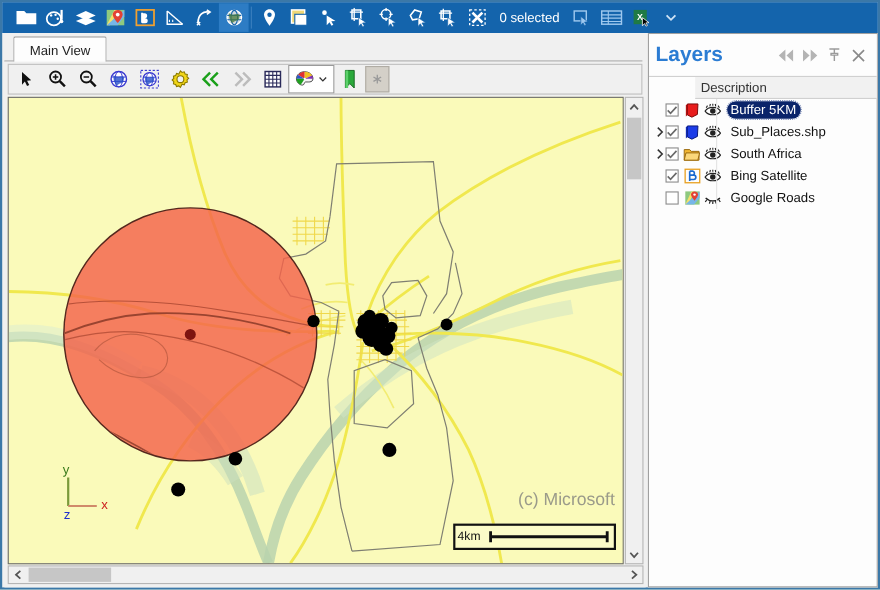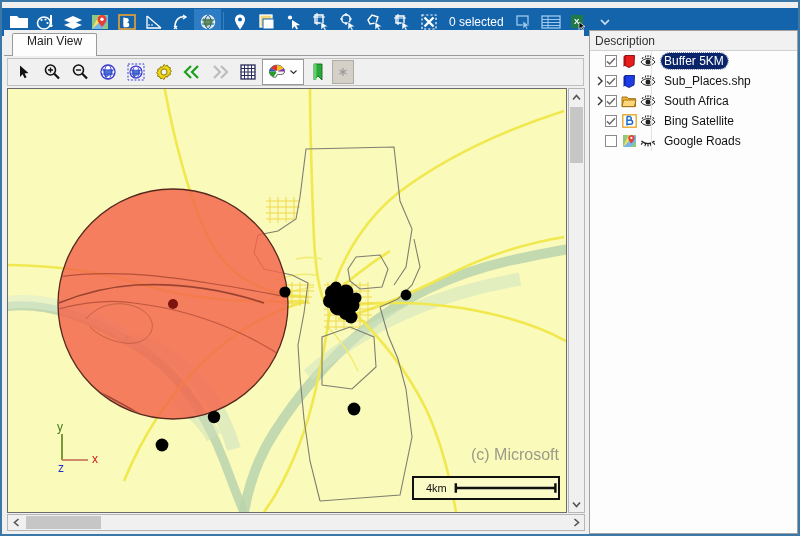--- a/index.html
+++ b/index.html
@@ -7,53 +7,53 @@
     width:800px;height:536px;overflow:hidden;
     font-family:"Liberation Sans", sans-serif;
     font-size:12px;
     background:#4a90c4;
   }
   #app{position:relative;width:800px;height:536px;box-sizing:border-box;
        border:2px solid #3b78a8;background:#f0f0f0;}
 
   
   .top-toolbar{position:absolute;left:0;top:0;width:796px;height:28px;
-    background:#1464ac;display:flex;align-items:center;padding-left:3px;box-sizing:border-box;margin-top:6px;}
+    background:#1464ac;display:flex;align-items:center;padding-left:8px;box-sizing:border-box;}
   .ttbtn{width:27px;height:26px;display:flex;align-items:center;justify-content:center;
     position:relative;}
   .ttbtn.active{background:#2d7cc4;}
   .ttsep{width:1px;height:20px;background:#3a7fbe;margin:0 2px;}
   .tt-label{color:#fff;font-size:12px;padding:0 7px;white-space:nowrap;}
 
   
   .tabstrip{position:absolute;left:2px;top:28px;width:580px;height:26px;
     background:#f0f0f0;border-bottom:1px solid #9a9a9a;box-sizing:border-box;}
   .tab{position:absolute;left:8px;top:3px;height:23px;padding:0 14px;
     background:#fdfdfd;border:1px solid #9a9a9a;border-bottom:none;
-    display:flex;color:#222;font-size:12px;
+    display:flex;align-items:center;color:#222;font-size:12px;
     border-top-left-radius:2px;border-top-right-radius:2px;}
 
   
   .mapwrap{position:absolute;left:2px;top:54px;width:583px;height:478px;
     background:#f0f0f0;box-sizing:border-box;}
   .maptoolbar{position:absolute;left:3px;top:2px;width:577px;height:28px;
     background:#f0f0f0;border:1px solid #bfbfbf;box-sizing:border-box;
     display:flex;align-items:center;padding-left:2px;}
   .mtbtn{width:28px;height:24px;display:flex;align-items:center;justify-content:center;}
   .mtbtn.boxed{border:1px solid #9a9a9a;background:#fff;width:40px;}
   .mtbtn.disabledbtn{background:#d4d0c8;border:1px solid #b0aca4;width:20px;height:22px;}
 
   .mapcanvas{position:absolute;left:3px;top:32px;width:560px;height:425px;
     border:1px solid #6b6b6b;box-sizing:border-box;overflow:hidden;background:#fafaba;}
   .mapsvg{position:absolute;left:0;top:0;}
 
   .attribution{position:absolute;right:7px;bottom:48px;color:#9a9a8a;font-size:16px;}
   .scalebar{position:absolute;left:404px;bottom:12px;width:148px;height:24px;
     background:#fbfbc8;border:2px solid #111;box-sizing:border-box;
-    display:flex;align-items:center;padding-left:12px;}
+    display:flex;align-items:center;padding-left:2px;}
   .scalelabel{font-size:11px;color:#111;margin-right:6px;}
   .axisind{position:absolute;left:36px;bottom:38px;width:60px;height:54px;}
 
   
   .vscroll{position:absolute;left:564px;top:32px;width:17px;height:425px;
     background:#f0f0f0;border:1px solid #b5b5b5;box-sizing:border-box;}
   .hscroll{position:absolute;left:3px;top:458px;width:578px;height:17px;
     background:#f0f0f0;border:1px solid #b5b5b5;box-sizing:border-box;}
   .sbarrow{position:absolute;display:flex;align-items:center;justify-content:center;
     color:#4a4a4a;font-size:10px;}
@@ -61,21 +61,21 @@
   .hthumb{position:absolute;left:18px;top:1px;width:75px;height:13px;background:#c6c6c6;}
 
   
   .layers{position:absolute;left:587px;top:28px;width:209px;height:504px;
     background:#fdfdfd;border:1px solid #a0a0a0;box-sizing:border-box;}
   .lhead{height:38px;display:flex;align-items:center;padding:0 6px;
     border-bottom:1px solid #d0d0d0;background:#fdfdfd;}
   .ltitle{color:#2b7cd3;font-size:19px;font-weight:bold;flex:1;}
   .lhbtn{width:22px;height:22px;display:flex;align-items:center;justify-content:center;color:#b0b0b0;}
   .ldesc{height:19px;background:#f1f1f1;border-bottom:1px solid #d0d0d0;
-    display:flex;align-items:center;padding-left:5px;color:#333;font-size:12px;}
+    display:flex;align-items:center;padding-left:5px;color:#333;font-size:12px;margin-left:42px;}
   .lrow{height:20px;display:flex;align-items:center;padding-left:4px;position:relative;}
   .lrow.sel .lname{background:#0a246a;color:#fff;outline:1px dotted #7a8ab8;border-radius:8px;}
   .expander{width:11px;height:20px;display:flex;align-items:center;justify-content:center;
     color:#444;font-size:9px;}
   .chk{width:12px;height:12px;border:1px solid #8a8a8a;background:#fff;margin-right:4px;
     display:flex;align-items:center;justify-content:center;box-sizing:border-box;}
   .chk svg{display:block;}
   .licon{width:16px;height:16px;margin-right:2px;display:flex;align-items:center;justify-content:center;}
   .leye{width:17px;height:16px;margin-right:5px;display:flex;align-items:center;justify-content:center;}
   .lname{font-size:12px;color:#111;padding:1px 4px 1px 3px;line-height:14px;white-space:nowrap;}
@@ -454,20 +454,43 @@
       <div class="hthumb"></div>
       <div class="sbarrow" style="right:0;top:0;width:16px;height:15px;">
         <svg width="7" height="9" viewBox="0 0 7 9">
             <path d="M1.5 1 L5.5 4.5 L1.5 8" fill="none" stroke="#555" stroke-width="1.6"></path>
           </svg>
       </div>
     </div>
   </div>
 
   <div class="layers">
+    <div class="lhead">
+      <div class="ltitle">Layers</div>
+      <div class="lhbtn">
+        <svg width="17" height="13" viewBox="0 0 17 13">
+            <path d="M8 1 L2 6.5 L8 12 Z M15 1 L9 6.5 L15 12 Z" fill="#b4b4b4"></path>
+          </svg>
+      </div>
+      <div class="lhbtn">
+        <svg width="17" height="13" viewBox="0 0 17 13">
+            <path d="M2 1 L8 6.5 L2 12 Z M9 1 L15 6.5 L9 12 Z" fill="#b4b4b4"></path>
+          </svg>
+      </div>
+      <div class="lhbtn">
+        <svg width="13" height="14" viewBox="0 0 13 14">
+            <path d="M2 1.5 h9 M6.5 1.5 v4 M3.5 5.5 h6 v1.6 h-6z M6.5 7.1 v5.4" stroke="#9a9a9a" stroke-width="1.3" fill="none"></path>
+          </svg>
+      </div>
+      <div class="lhbtn">
+        <svg width="13" height="13" viewBox="0 0 13 13">
+            <path d="M1.5 1.5 L11.5 11.5 M11.5 1.5 L1.5 11.5" stroke="#8a8a8a" stroke-width="1.5"></path>
+          </svg>
+      </div>
+    </div>
 
     <div class="ldesc">Description</div>
 
     <div>
 
       <div class="lrow sel">
         <div class="lsep"></div>
         <div class="expander"></div>
         <div class="chk">
           <svg width="10" height="9" viewBox="0 0 10 9">

